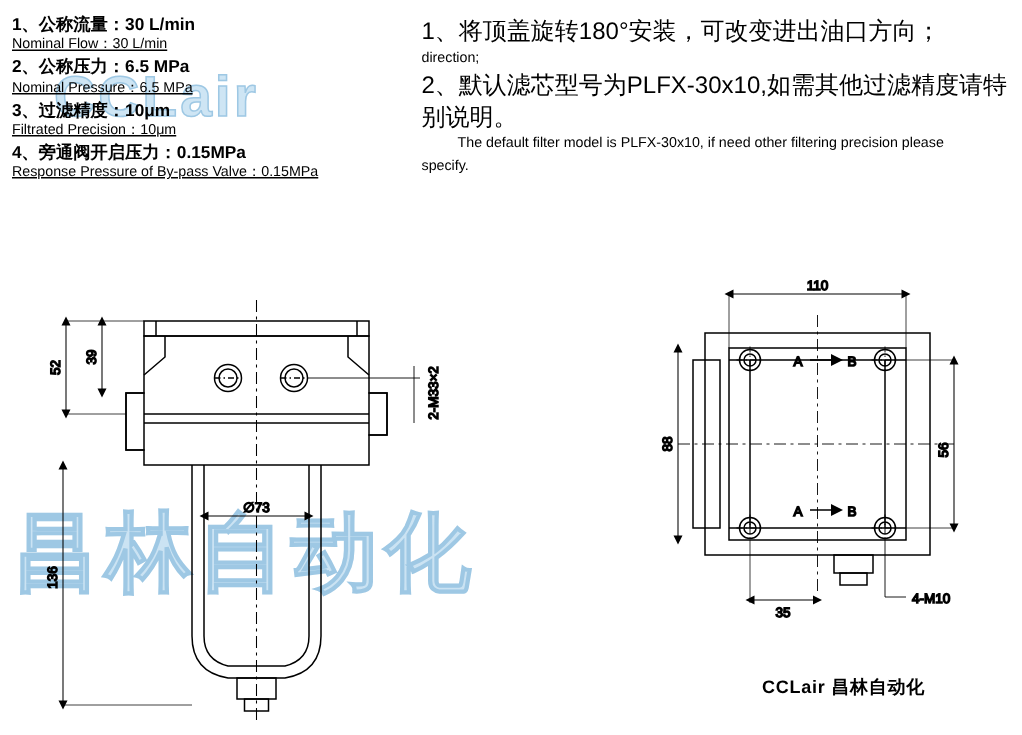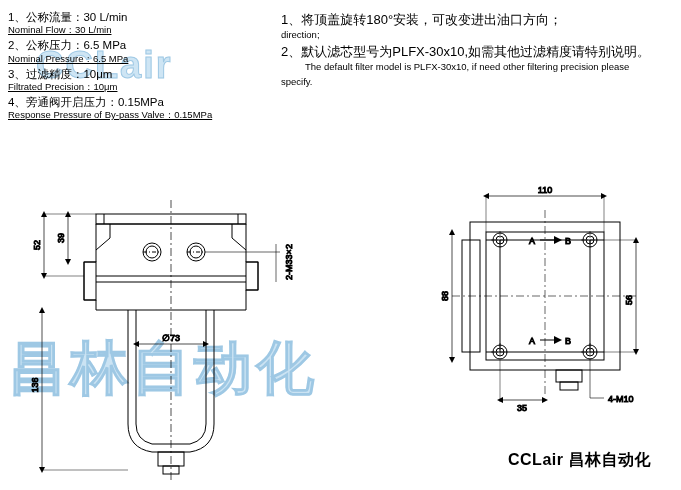--- a/index.html
+++ b/index.html
@@ -36,36 +36,36 @@
     color:rgba(190,220,240,0.8);
     -webkit-text-stroke:1px #9ec8e4;
   }
 
   
   .spec {
     position:absolute; left:8px; top:10px; width:260px;
     line-height:1.25;
     z-index:10;
   }
-  .spec .cn { font-size:11.5px; font-weight:normal; color:#000; }
+  .spec .cn { font-size:11.5px; font-weight:bold; color:#000; }
   .spec .en { font-size:9.5px; color:#000; margin-bottom:2px;text-decoration:underline;}
 
   .note {
     position:absolute; left:281px; top:12px; width:395px;
     line-height:1.3;
     z-index:10;
   }
   .note .title { font-size:12.5px; font-weight:bold; margin-bottom:4px;}
-  .note .cn { font-size:13px; }
+  .note .cn { font-size:16px; }
   .note .en { font-size:9.5px; margin-bottom:3px;}
   .note .indent2 { padding-left:24px; }
 
   .brand {
     position:absolute; left:508px; top:450px;
-    font-size:16px; font-weight:bold; letter-spacing:0.5px;
+    font-size:12px; font-weight:bold; letter-spacing:0.5px;
     z-index:12;
   }
 
   
   svg.draw { position:absolute; left:0; top:0; width:681px; height:490px; z-index:8; }
   text.dim { font-family:"Liberation Sans", sans-serif; font-size:9px; fill:#000; }
 </style>
 </head>
 <body>
 

